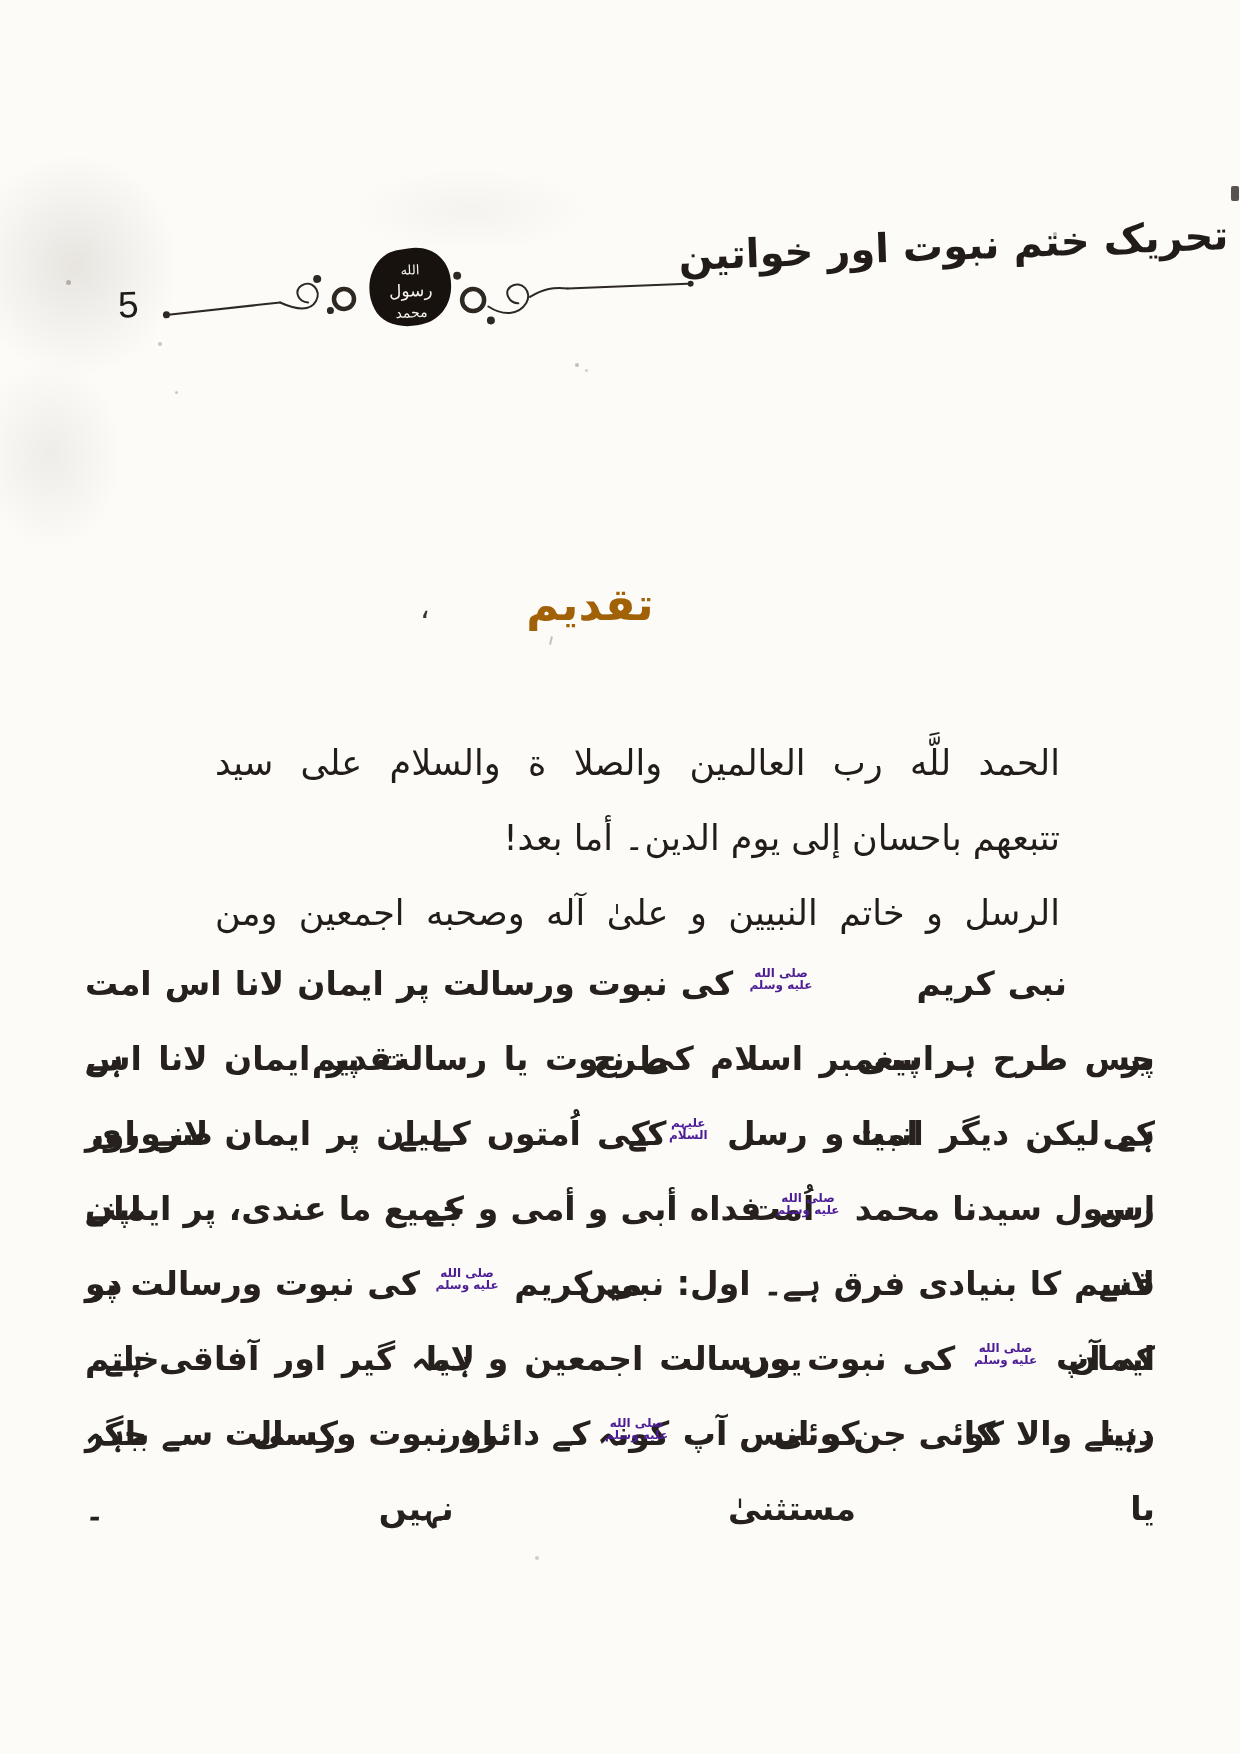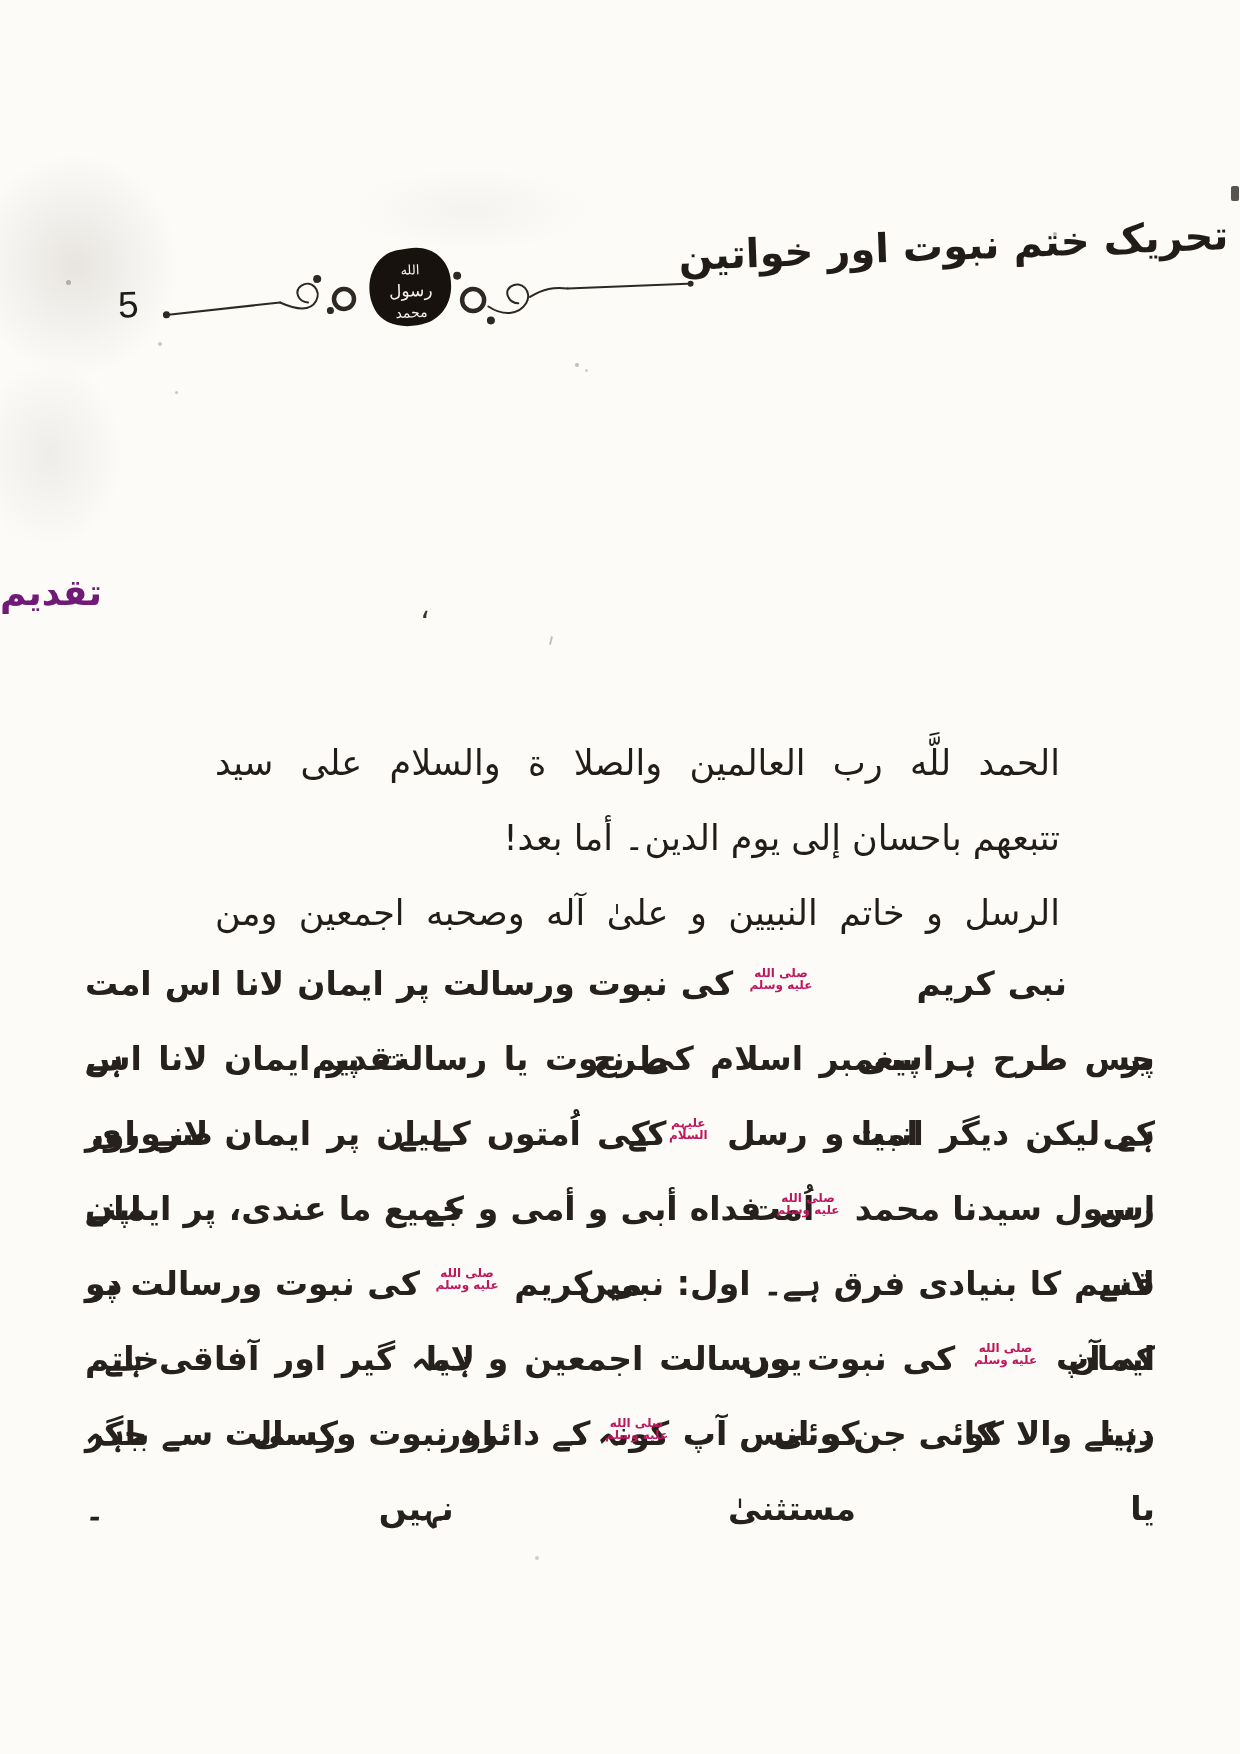--- a/index.html
+++ b/index.html
@@ -28,37 +28,37 @@
     background:#45403b;border-radius:2px;opacity:.9;}
   
   .header-band{position:absolute;left:110px;top:243px;right:0;height:122px;
     transform:rotate(-2.2deg);transform-origin:0 50%;}
   .page-number{position:absolute;left:8px;top:42px;font-family:"Liberation Sans",sans-serif;
     font-size:37px;color:#1e1a16;}
   .ornament{position:absolute;left:48px;top:8px;}
   .header-title{position:absolute;left:592px;right:10px;top:4px;height:62px;line-height:62px;
     font-size:40px;font-weight:bold;direction:rtl;text-align:right;white-space:nowrap;color:#211c17;}
   
-  .section-title{position:absolute;top:548px;left:0;width:1180px;
-    font-size:36px;font-weight:bold;color:#701a75;}
+  .section-title{position:absolute;top:548px;left:0;width:1180px;text-align:center;
+    font-size:45px;font-weight:bold;color:#a16207;}
   .stray-mark{position:absolute;left:420px;top:590px;font-size:30px;color:#3a332c;}
   
   .arabic-block{position:absolute;top:726px;left:215px;right:180px;direction:rtl;
     font-size:35px;color:#221d18;}
   .a-line{height:75px;line-height:75px;text-align:justify;text-align-last:justify;}
   .a-line.last{text-align-last:right;}
   
   .urdu-block{position:absolute;top:946px;left:85px;right:85px;direction:rtl;
     font-size:33px;font-weight:bold;color:#26211c;}
   .u-line{height:75px;line-height:75px;text-align:justify;text-align-last:justify;}
   .u-line.first{text-indent:88px;}
   
   .hon{display:inline-flex;flex-direction:column;align-items:center;justify-content:center;
     font-size:12px;line-height:12px;font-weight:bold;vertical-align:middle;
-    position:relative;top:-7px;margin:0 3px;color:#be185d;}
+    position:relative;top:-7px;margin:0 3px;color:#4c1d95;}
 </style>
 </head>
 <body>
 
 <div class="page">
 
   <div class="smudge smudge-a"></div>
   <div class="smudge smudge-b"></div>
   <div class="smudge smudge-c"></div>
   <div class="speck sp1"></div>

